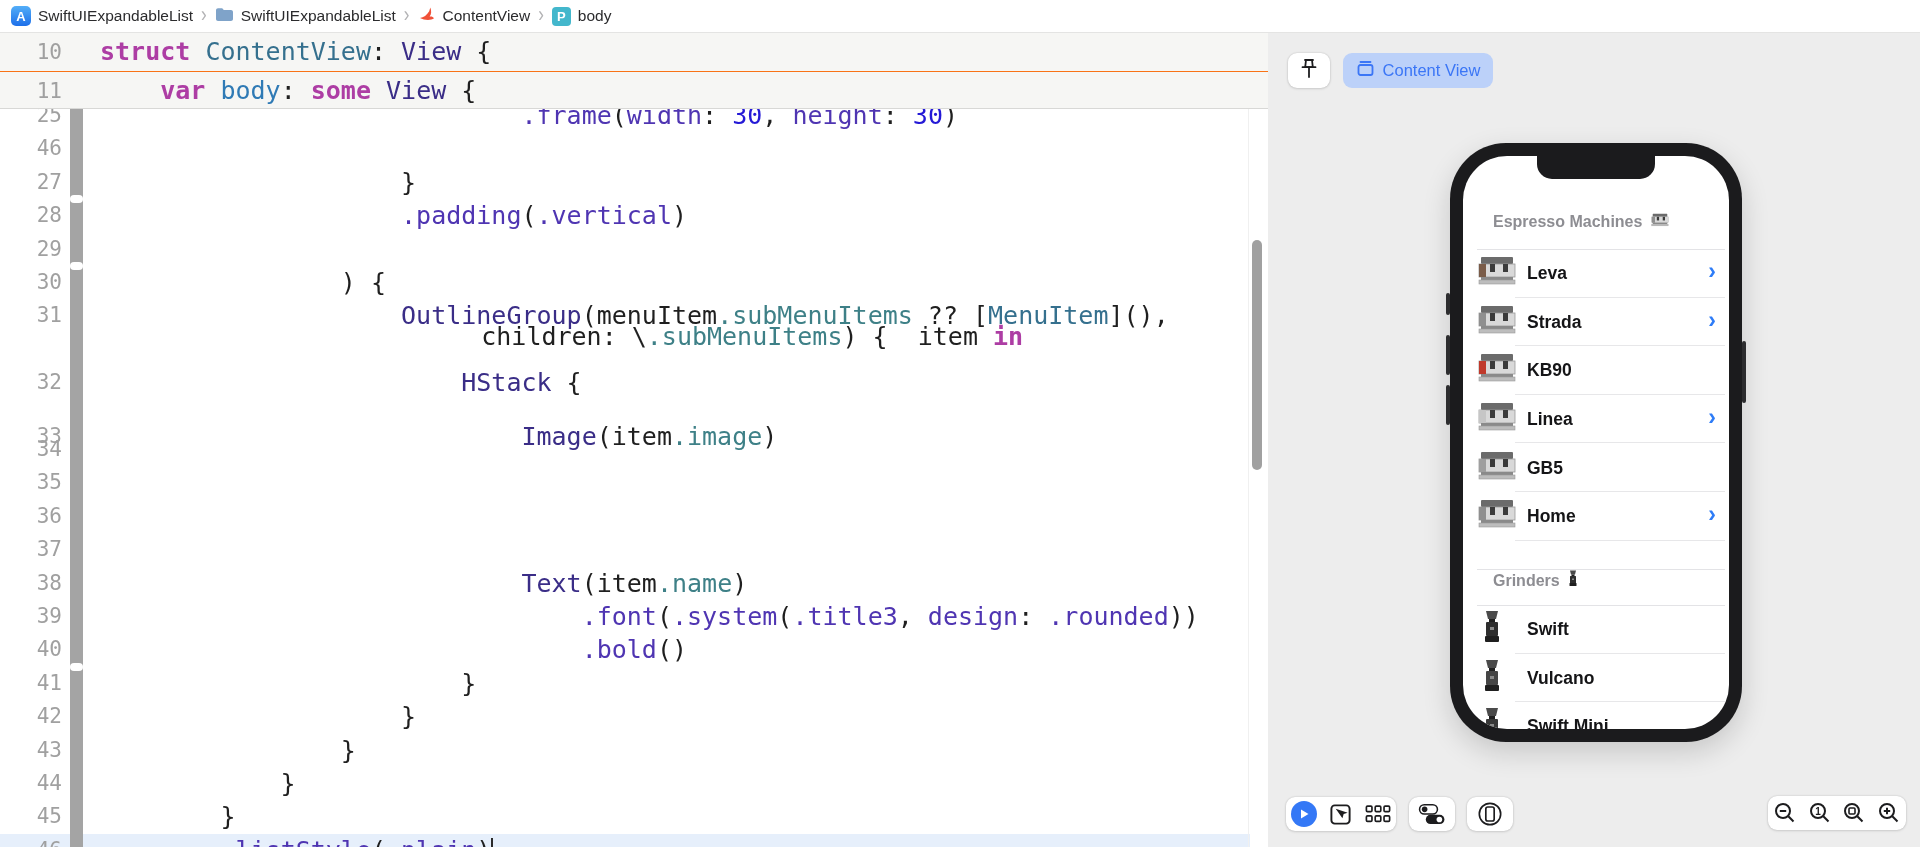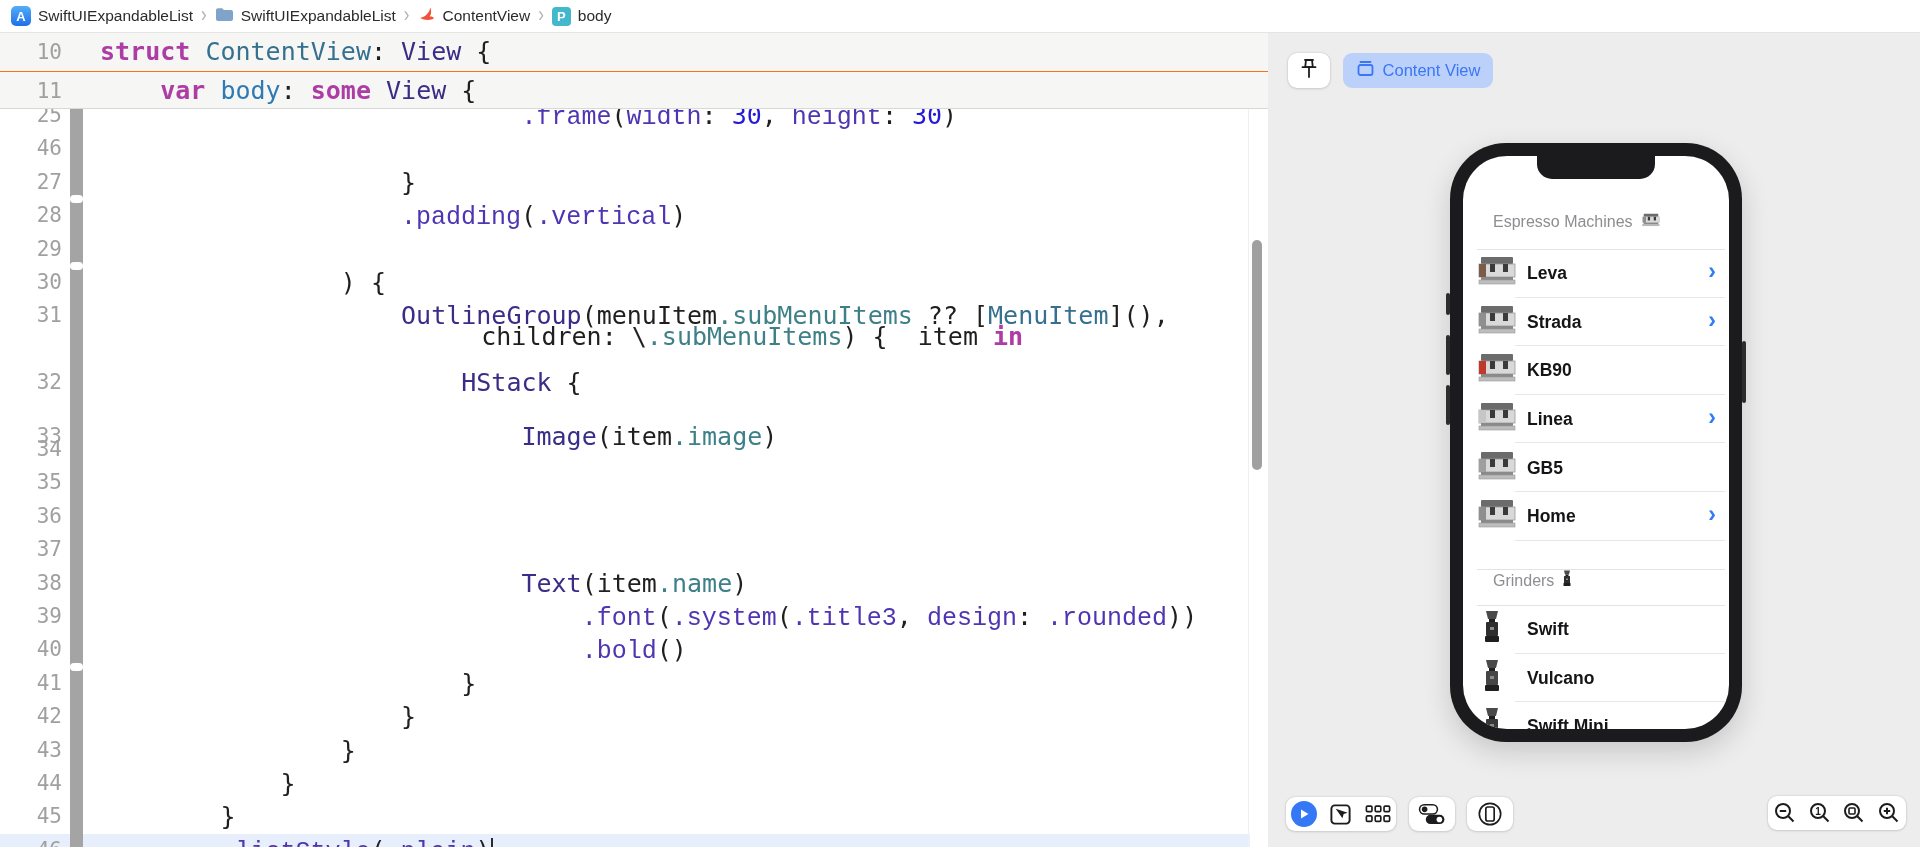--- a/index.html
+++ b/index.html
@@ -30,21 +30,21 @@
             font-family:"DejaVu Sans Mono", monospace; font-size:21px;
             color:#A0A0A0; line-height:33.4px; flex:none; }
   .codetext { font-family:"DejaVu Sans Mono", monospace; font-size:25px;
               line-height:33.4px; white-space:pre; padding-left:30px; color:#1F1F1F; }
   #ribbon { position:absolute; left:70px; top:66px; width:13px; height:790px;
             background:#A4A4A4; z-index:2; }
   .notch { position:absolute; left:70px; width:13px; height:8px; background:#ffffff;
            border-radius:5px; z-index:3; }
   .c-k  { color:#AD3DA4; font-weight:600; }
   .c-t  { color:#3A2D87; }
-  .c-m  { color:#4F35B2;font-family:Liberation Mono, monospace; }
+  .c-m  { color:#4F35B2; }
   .c-pt { color:#35708E; }
   .c-pr { color:#3E8087; }
   .c-n  { color:#2419D6; }
   .c-d  { color:#2F7AB5; }
   .caret { display:inline-block; width:2px; height:26px; background:#2B2B2B;
            vertical-align:-5px; }
 
   .pinned { position:absolute; left:0; width:1268px; background:#F6F6F4;
             border-bottom:1px solid #f97316; display:flex; z-index:6; }
   #pin10 { top:0; height:39px; }
@@ -71,21 +71,21 @@
            background:#1B1B1D; border-radius:56px;
            box-shadow:0 10px 28px rgba(0,0,0,.16); }
   #screen { position:absolute; left:13px; top:13px; width:266px; height:573px;
             background:#fff; border-radius:44px; overflow:hidden; }
   #notch { position:absolute; left:50%; transform:translateX(-50%); top:13px;
            width:118px; height:23px; background:#1B1B1D;
            border-radius:0 0 15px 15px; z-index:3; }
   .sidebtn { position:absolute; width:4px; background:#2C2C2E; border-radius:2px; }
 
   .sec-header { position:absolute; left:30px; display:flex; align-items:center; gap:8px;
-                font-size:16px; font-weight:normal; color:#8D8D92; }
+                font-size:16px; font-weight:bold; color:#8D8D92; }
   .divider { position:absolute; height:1px; background:#E3E3E6; }
   .prow { position:absolute; left:0; width:266px; height:48.6px; }
   .prow .thumb { position:absolute; left:12px; top:50%; transform:translateY(-50%); }
   .prow .pname { position:absolute; left:64px; top:50%; transform:translateY(-50%);
                  font-size:17.5px; font-weight:bold; color:#151517; }
   .prow .chev { position:absolute; right:13px; top:50%; transform:translateY(-54%);
                 color:#2E7CF7; font-size:23px; font-weight:600; }
   .prow .rsep { position:absolute; left:52px; right:4px; bottom:0; height:1px;
                 background:#E7E7E9; }
 

